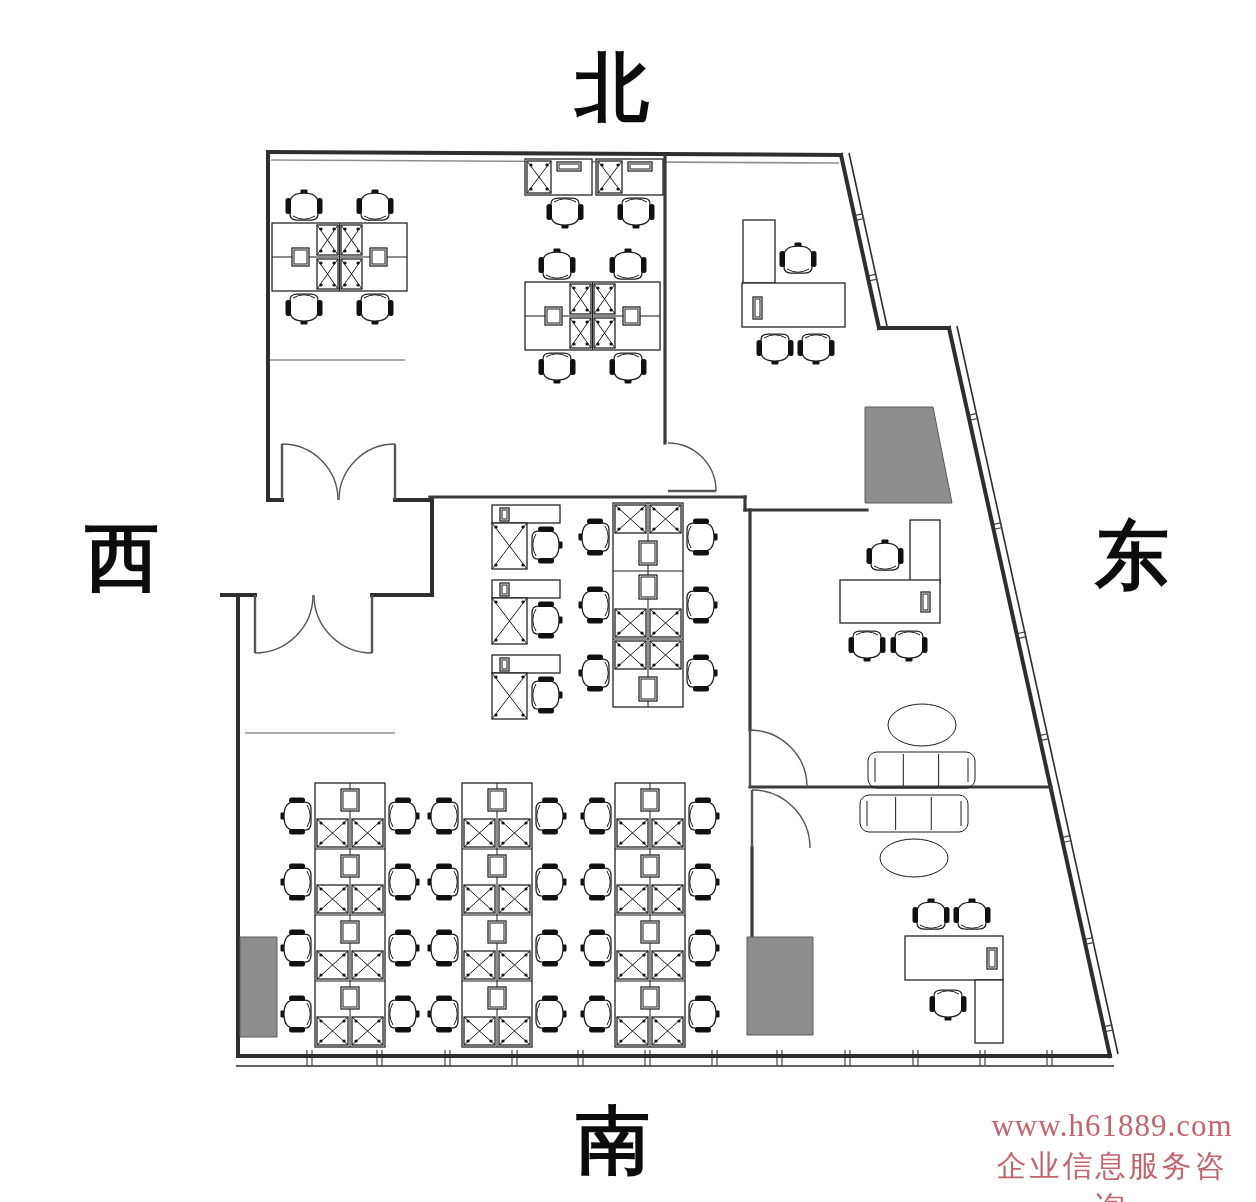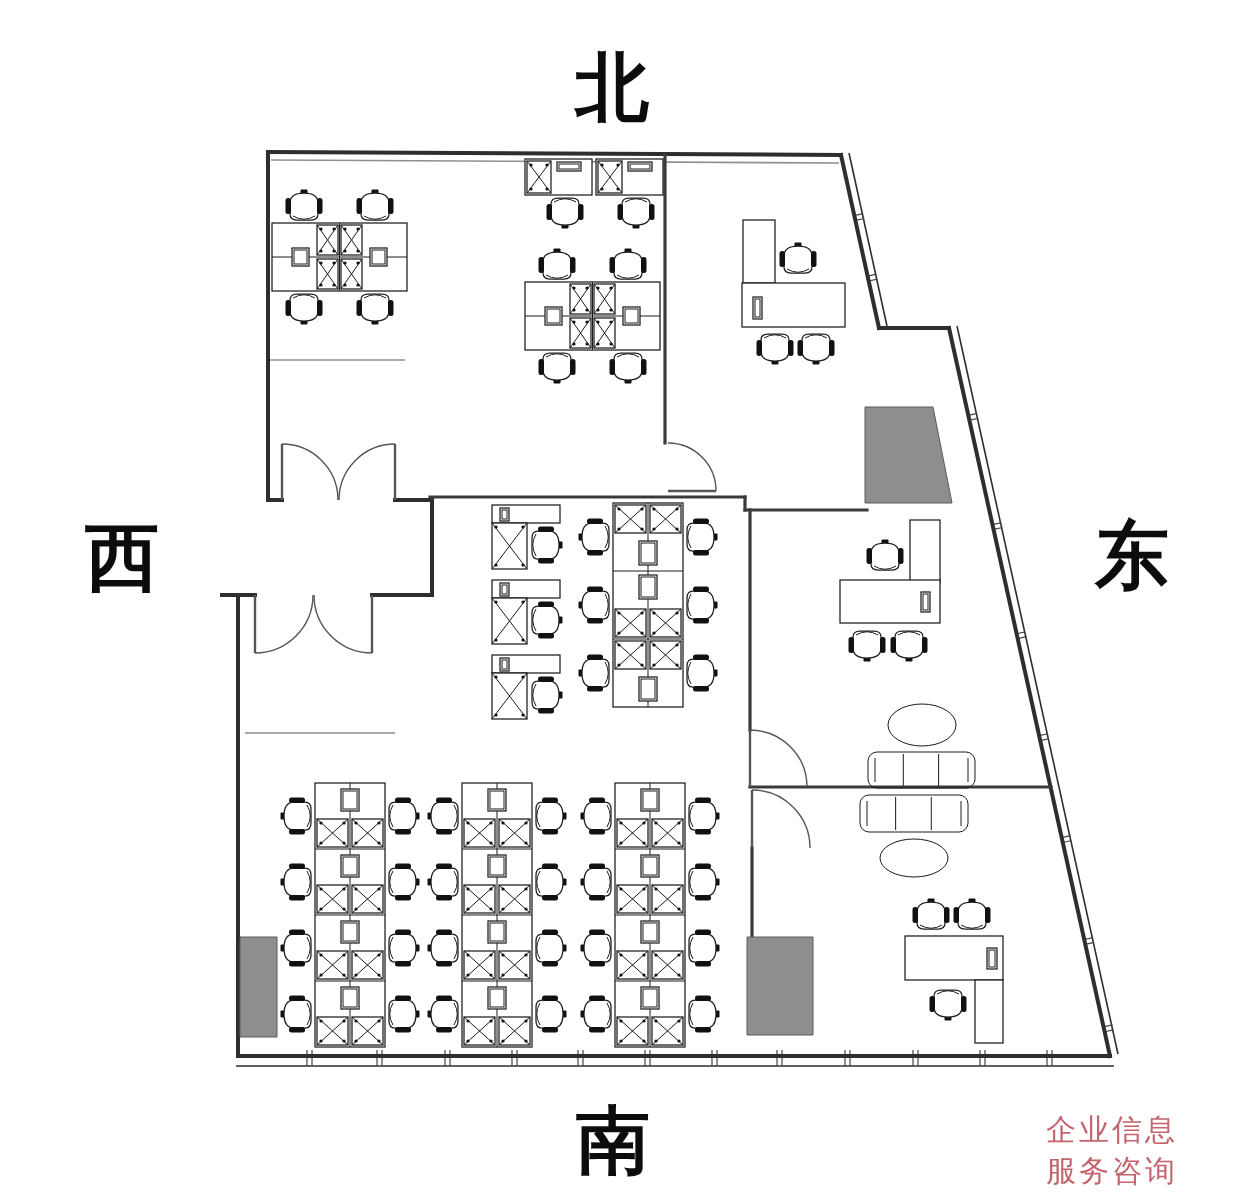--- a/index.html
+++ b/index.html
@@ -591,15 +591,16 @@
         <use href="#sym-chair" transform="translate(948,1003) rotate(180)"></use>
       </g>
   </svg>
 
   <div class="compass" id="lbl-north" style="left: 612px; top: 88px;">北</div>
   <div class="compass" id="lbl-south" style="left: 613px; top: 1141px;">南</div>
   <div class="compass" id="lbl-west" style="left: 122px; top: 558px;">西</div>
   <div class="compass" id="lbl-east" style="left: 1132px; top: 556px;">东</div>
 
   <div class="watermark" id="wm" style="left: 1112px; top: 1108px; color: rgb(196, 100, 110);">
+    <div class="l1">www.h61889.com</div>
     <div class="l2">企业信息服务咨询</div>
   </div>
 </div>
 
 </body></html>

